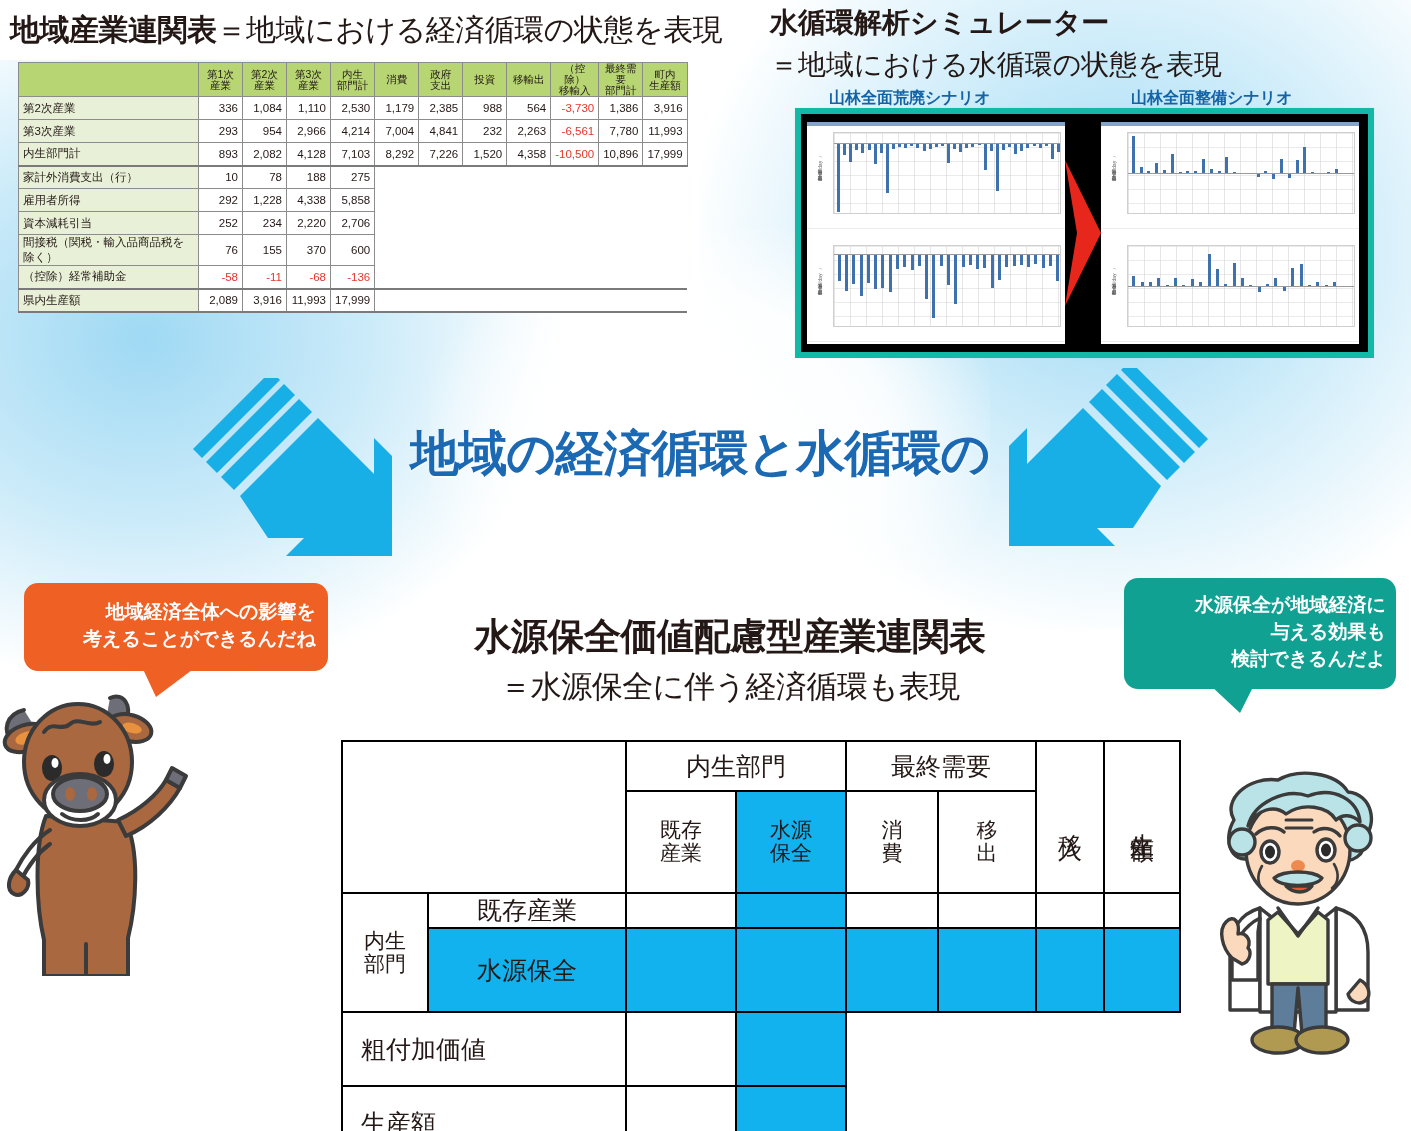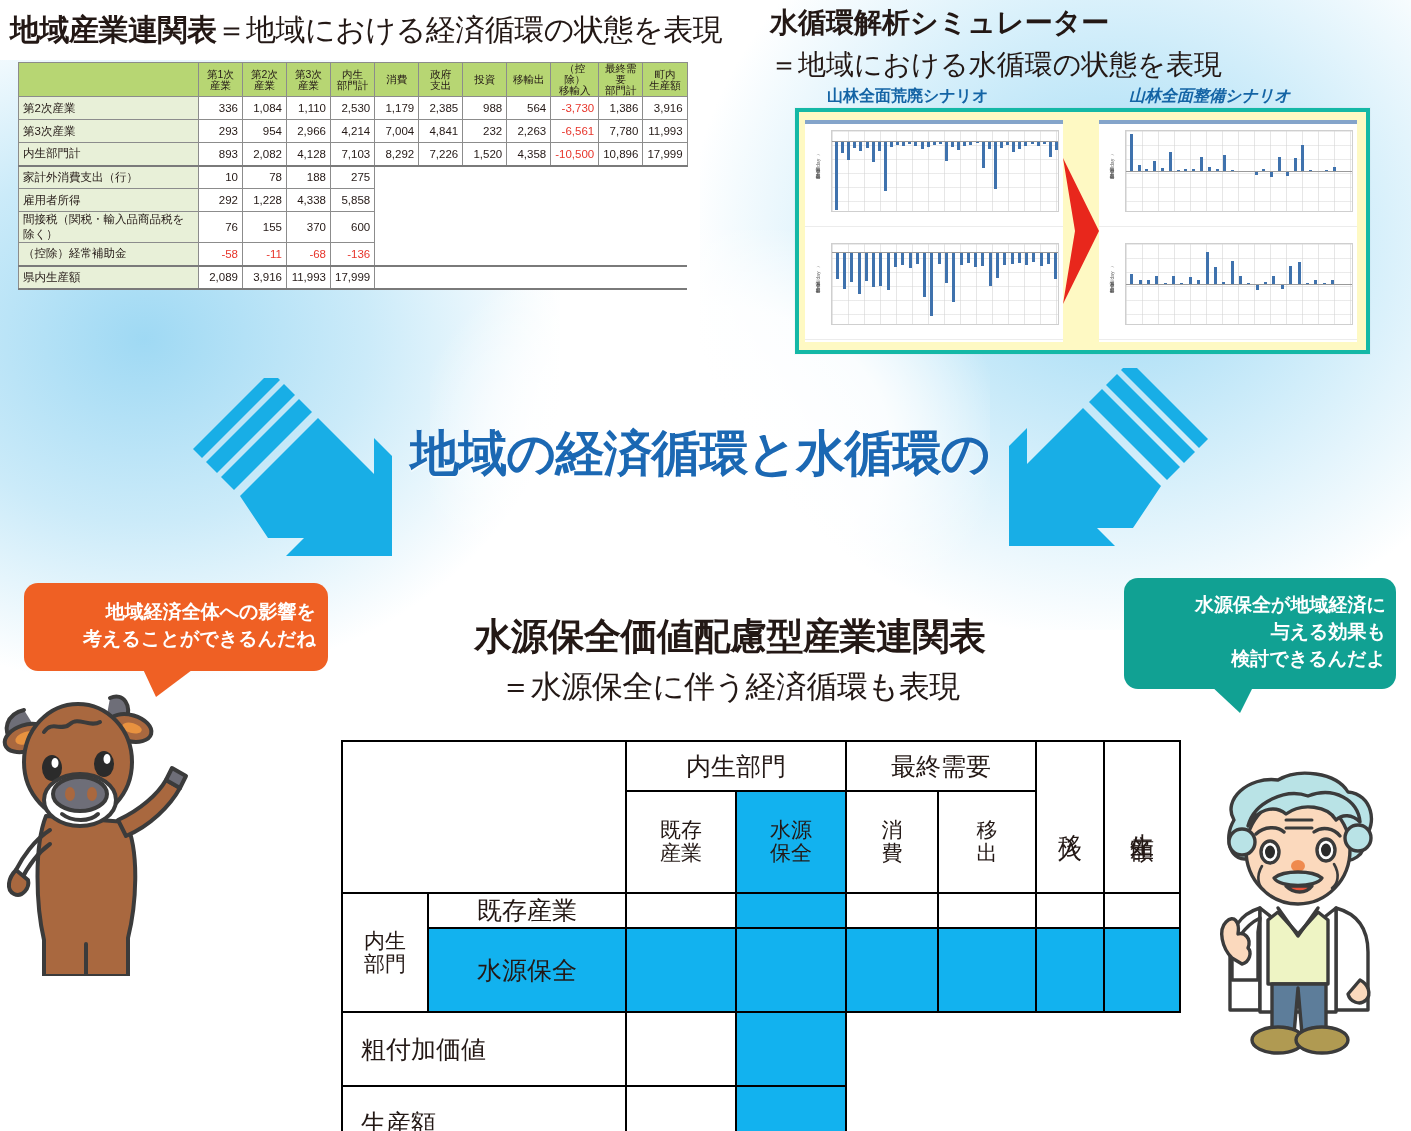--- a/index.html
+++ b/index.html
@@ -34,24 +34,24 @@
   #io-table thead th.corner{width:180px;}
   #io-table tbody td.rowhead{background:#e8f0d8;text-align:left;width:180px;font-size:11.5px;}
   #io-table tbody td.num{text-align:right;width:44px;}
   #io-table tbody td.neg{color:#e7352b;}
   #io-table tbody td.blank{border:none;background:transparent;}
   #io-table tbody tr.thickline td{border-top:2px solid #7a7a7a;}
   #io-table tbody tr.lastrow td{border-bottom:2px solid #7a7a7a;}
 
   
   #sim-panel{position:absolute;left:795px;top:108px;width:567px;height:238px;
-    background:#fef9c3;border:4px solid #14b8a6;box-shadow:0 0 0 1px rgba(0,0,0,.02);}
+    background:#000000;border:6px solid #14b8a6;box-shadow:0 0 0 1px rgba(0,0,0,.02);}
   .scn-label{position:absolute;top:-26px;font-size:16px;font-weight:bold;color:#1464a5;white-space:nowrap;}
   #scn-left-label{left:28px;}
-  #scn-right-label{left:330px;font-style:italic;}
+  #scn-right-label{left:330px;}
   .chart-box{position:absolute;top:8px;width:258px;height:222px;background:#fff;}
   #chart-col-left{left:6px;}
   #chart-col-right{left:300px;}
   .mini-chart{position:relative;width:100%;height:106px;margin-bottom:6px;background:#fff;border-bottom:1px solid #ececec;}
   .mini-chart .topbar{position:absolute;left:0;right:0;top:0;height:4px;background:#1f5a9e;opacity:.55;}
   .mini-chart .plot{position:absolute;left:26px;right:4px;top:10px;bottom:14px;border:1px solid #cfcfcf;background:#fff;
      background-image:linear-gradient(to right,rgba(210,210,210,.55) 1px,transparent 1px),
                       linear-gradient(to bottom,rgba(210,210,210,.45) 1px,transparent 1px);
      background-size:16px 14px;}
   .mini-chart .zeroline{position:absolute;left:0;right:0;height:1px;background:#9a9a9a;}
@@ -188,20 +188,34 @@
         <td class="blank"></td>
         <td class="blank"></td>
         <td class="blank"></td>
       </tr>
       <tr>
         <td class="rowhead">雇用者所得</td>
         <td class="num">292</td>
         <td class="num">1,228</td>
         <td class="num">4,338</td>
         <td class="num">5,858</td>
+        <td class="blank"></td>
+        <td class="blank"></td>
+        <td class="blank"></td>
+        <td class="blank"></td>
+        <td class="blank"></td>
+        <td class="blank"></td>
+        <td class="blank"></td>
+      </tr>
+      <tr>
+        <td class="rowhead">資本減耗引当</td>
+        <td class="num">252</td>
+        <td class="num">234</td>
+        <td class="num">2,220</td>
+        <td class="num">2,706</td>
         <td class="blank"></td>
         <td class="blank"></td>
         <td class="blank"></td>
         <td class="blank"></td>
         <td class="blank"></td>
         <td class="blank"></td>
         <td class="blank"></td>
       </tr>
       <tr>
         <td class="rowhead">間接税（関税・輸入品商品税を除く）</td>

